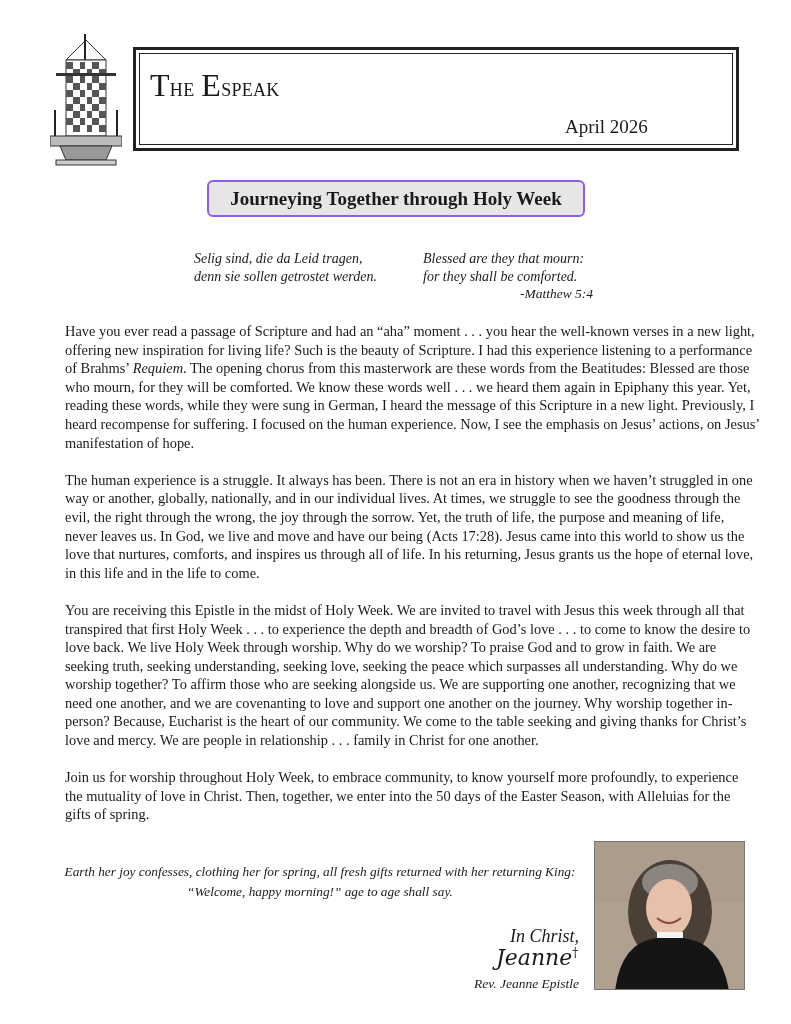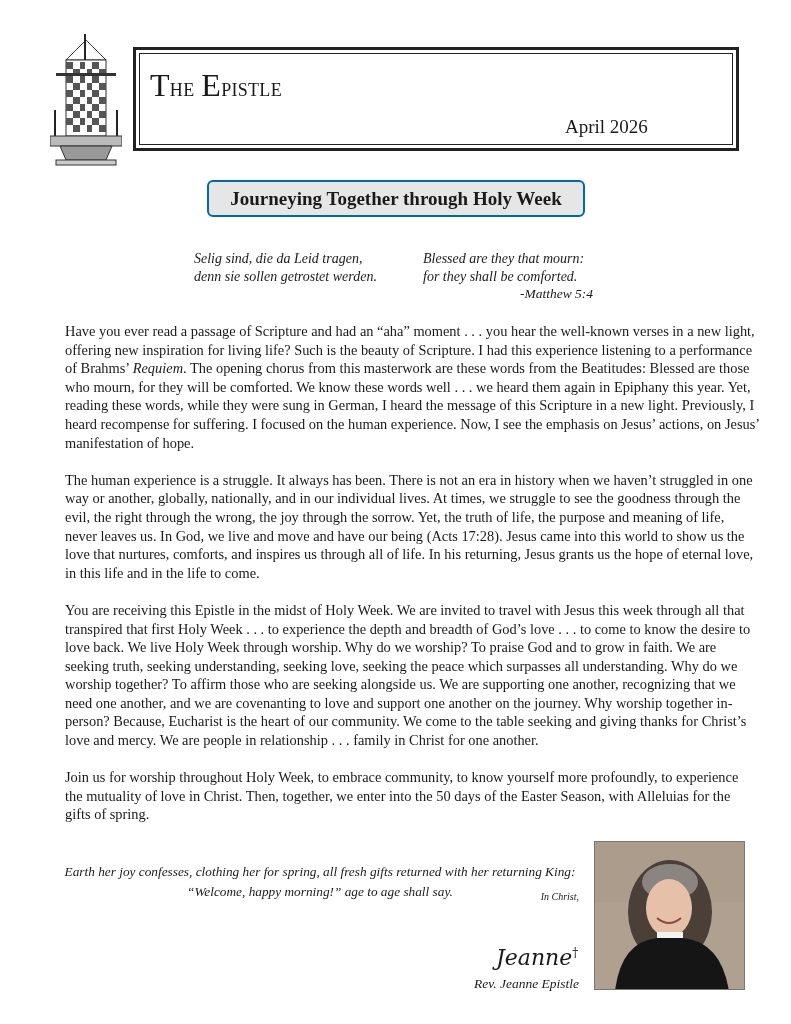--- a/index.html
+++ b/index.html
@@ -7,33 +7,33 @@
 
   .logo { position: absolute; left: 50px; top: 32px; width: 72px; height: 134px; }
 
   .masthead { position: absolute; left: 133px; top: 47px; width: 606px; height: 104px; border: 3px solid #222; box-sizing: border-box; padding: 3px; }
   .masthead-inner { width: 100%; height: 100%; border: 1.5px solid #222; box-sizing: border-box; position: relative; }
   .title { position: absolute; left: 10px; top: 13px; font-size: 26px; font-variant: small-caps; letter-spacing: 0.3px; font-family: "Liberation Serif", serif; }
   .title .big { font-size: 32px; }
   .church { position: absolute; left: 102px; top: 60px; font-size: 22px; font-style: italic; }
   .date { position: absolute; left: 425px; top: 62px; font-size: 19px; }
 
-  .heading-box { position: absolute; left: 207px; top: 180px; width: 378px; height: 37px; background: #e6e6e6; border: 2px solid #0369a1; border-radius: 6px; box-sizing: border-box; text-align: center; line-height: 33px; font-size: 19px; font-weight: bold; }
+  .heading-box { position: absolute; left: 207px; top: 180px; width: 378px; height: 37px; background: #e6e6e6; border: 2px solid #8b5cf6; border-radius: 6px; box-sizing: border-box; text-align: center; line-height: 33px; font-size: 19px; font-weight: bold; }
 
   .verse { position: absolute; font-style: italic; font-size: 14px; line-height: 18px; }
   .verse-de { left: 194px; top: 250px; }
   .verse-en { left: 423px; top: 250px; }
   .verse-cite { position: absolute; left: 520px; top: 286px; font-style: italic; font-size: 13.5px; }
 
   .body { position: absolute; left: 65px; top: 322px; width: 694px; font-size: 14.4px; line-height: 18.6px; text-align: left; }
   .body p { margin: 0 0 18.6px 0; }
 
   .hymn { position: absolute; left: 55px; top: 862px; width: 530px; text-align: center; font-style: italic; font-size: 13.3px; line-height: 19.5px; }
 
-  .closing { position: absolute; right: 212px; top: 891px; text-align: right; font-style: italic; font-size: 10px; }
+  .closing { position: absolute; right: 212px; top: 926px; text-align: right; font-style: italic; font-size: 18px; }
   .signature { position: absolute; left: 496px; top: 945px; font-family: "DejaVu Serif", serif; font-style: italic; font-size: 22px; }
   .signature-cross { font-size: 12px; vertical-align: super; font-style: normal; }
   .name { position: absolute; right: 212px; top: 976px; font-style: italic; font-size: 13.5px; }
 
   .photo { position: absolute; left: 594px; top: 841px; width: 151px; height: 149px; border: 1px solid #777; box-sizing: border-box; overflow: hidden; background: #b3a393; }
 </style>
 </head>
 <body>
 
 <div class="logo">
@@ -83,21 +83,21 @@
 
     <rect x="0" y="104" width="72" height="10" fill="#bbb" stroke="#333" stroke-width="1"></rect>
     <polygon points="10,114 62,114 56,128 16,128" fill="#999" stroke="#333" stroke-width="1"></polygon>
     <rect x="6" y="128" width="60" height="5" fill="#ccc" stroke="#333" stroke-width="1"></rect>
   </svg>
 </div>
 
 <div class="masthead">
   <div class="masthead-inner">
     <div class="title">
-      <span class="big">T</span><span>he </span><span class="big">E</span><span>pistle</span>
+      <span class="big">T</span><span>he </span><span class="big">E</span><span>speak</span>
     </div>
     <div class="date">April 2026</div>
   </div>
 </div>
 
 <div class="heading-box">Journeying Together through Holy Week</div>
 
 <div class="verse verse-de">
   <div>Selig sind, die da Leid tragen,</div>
   <div>denn sie sollen getrostet werden.</div>

